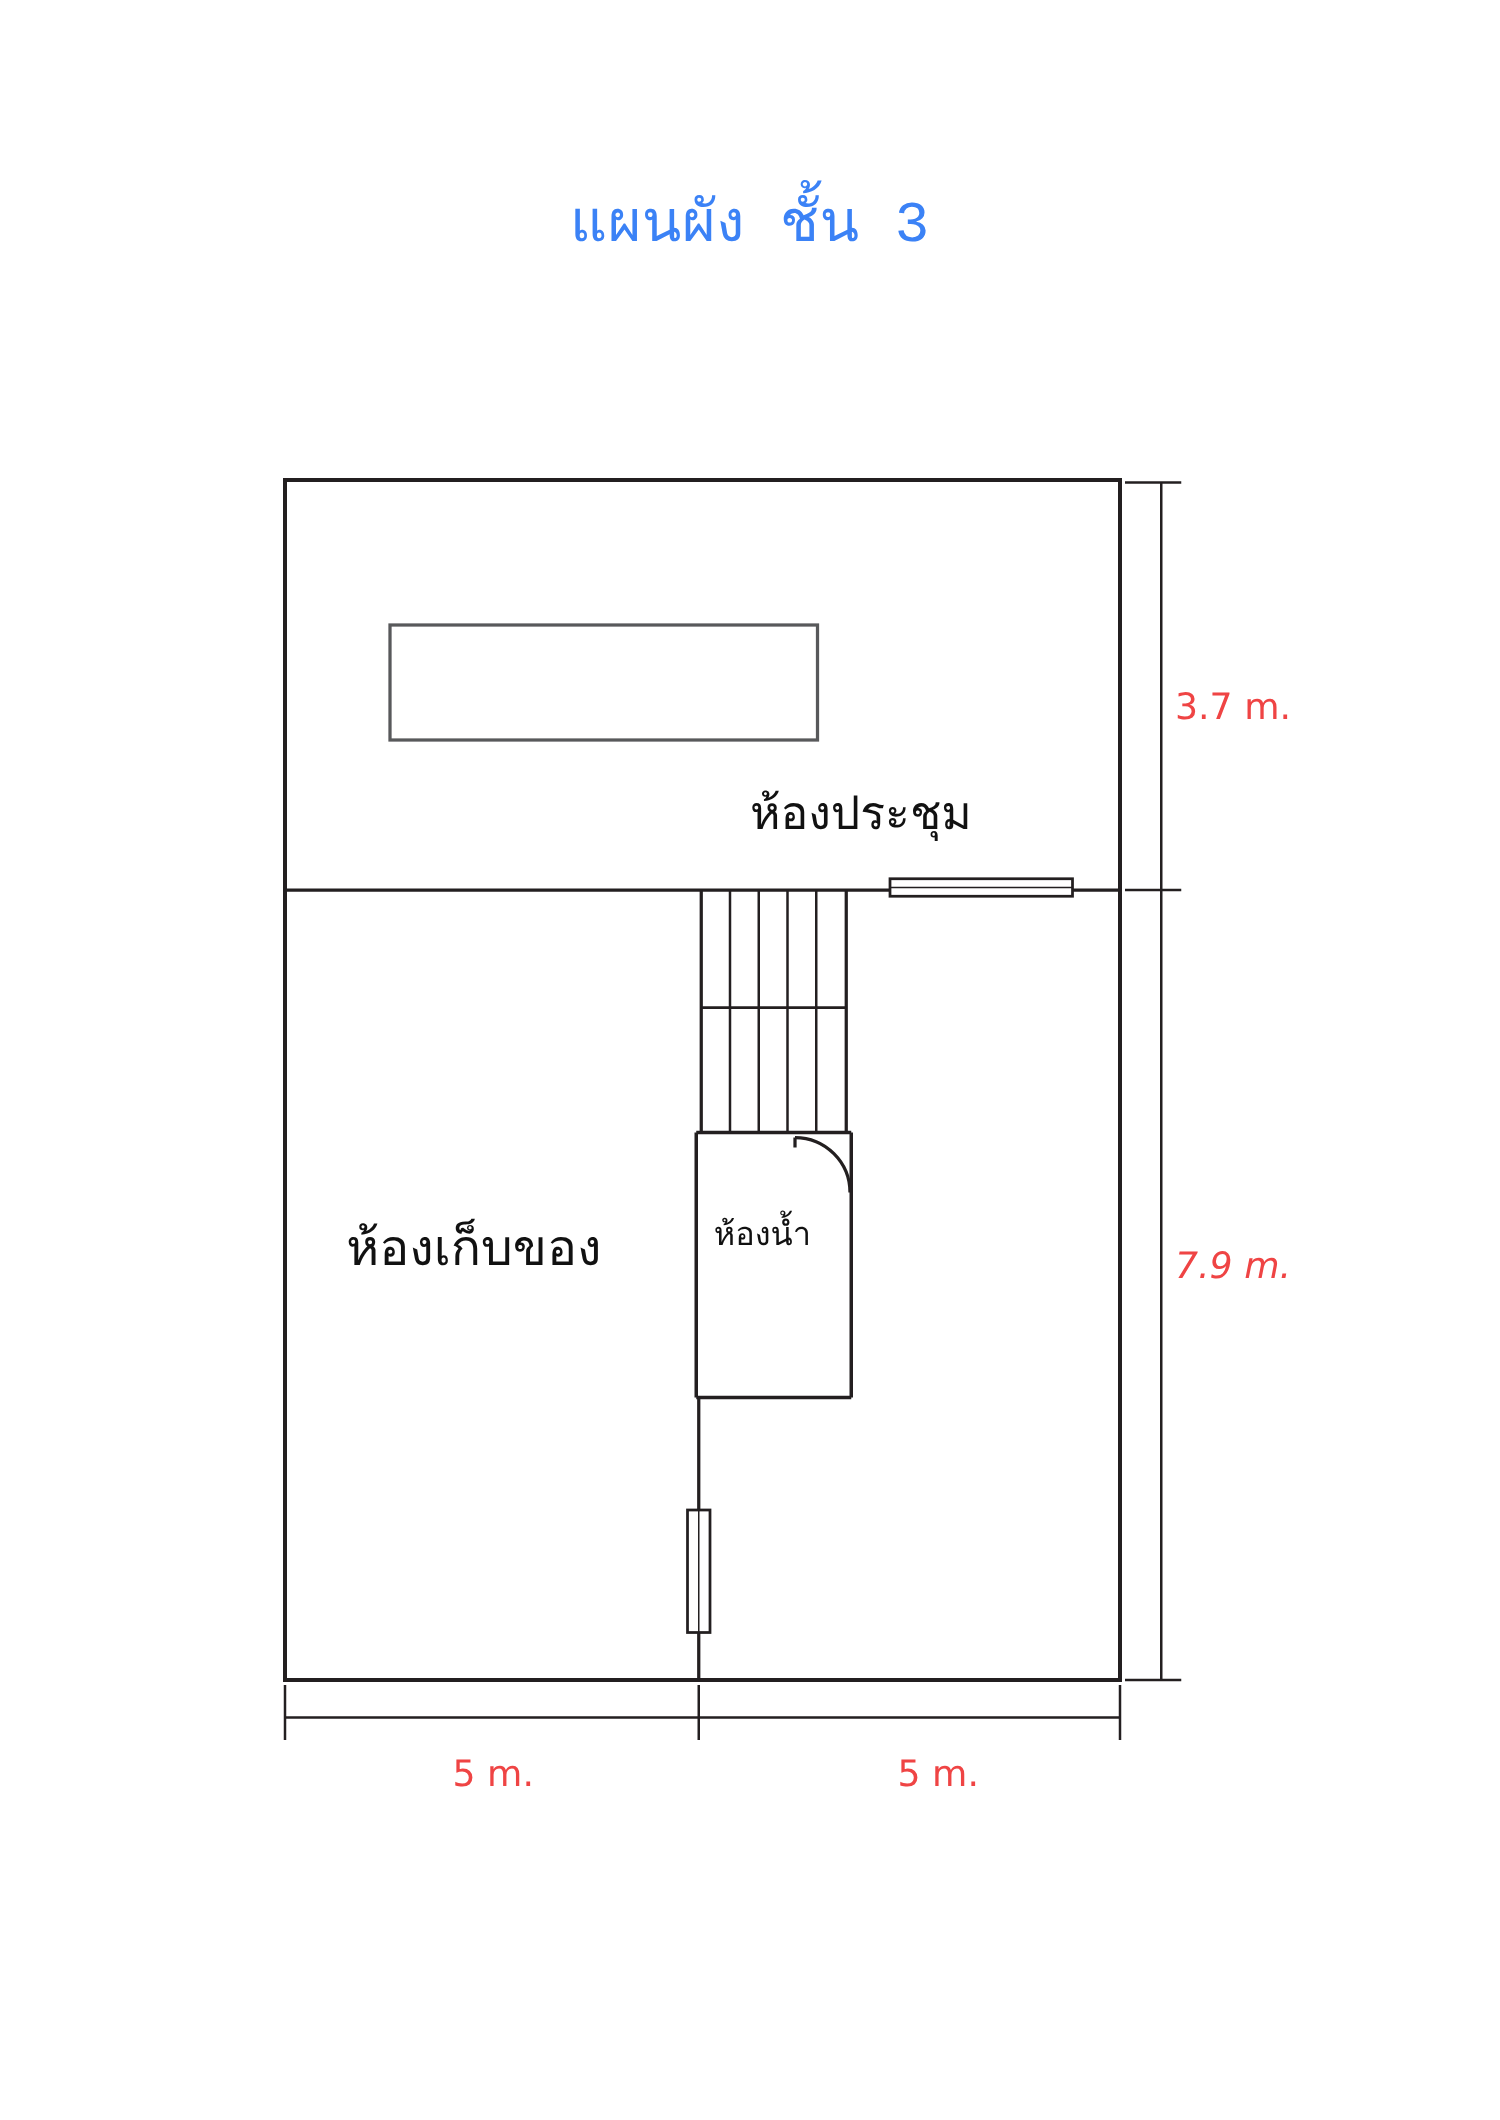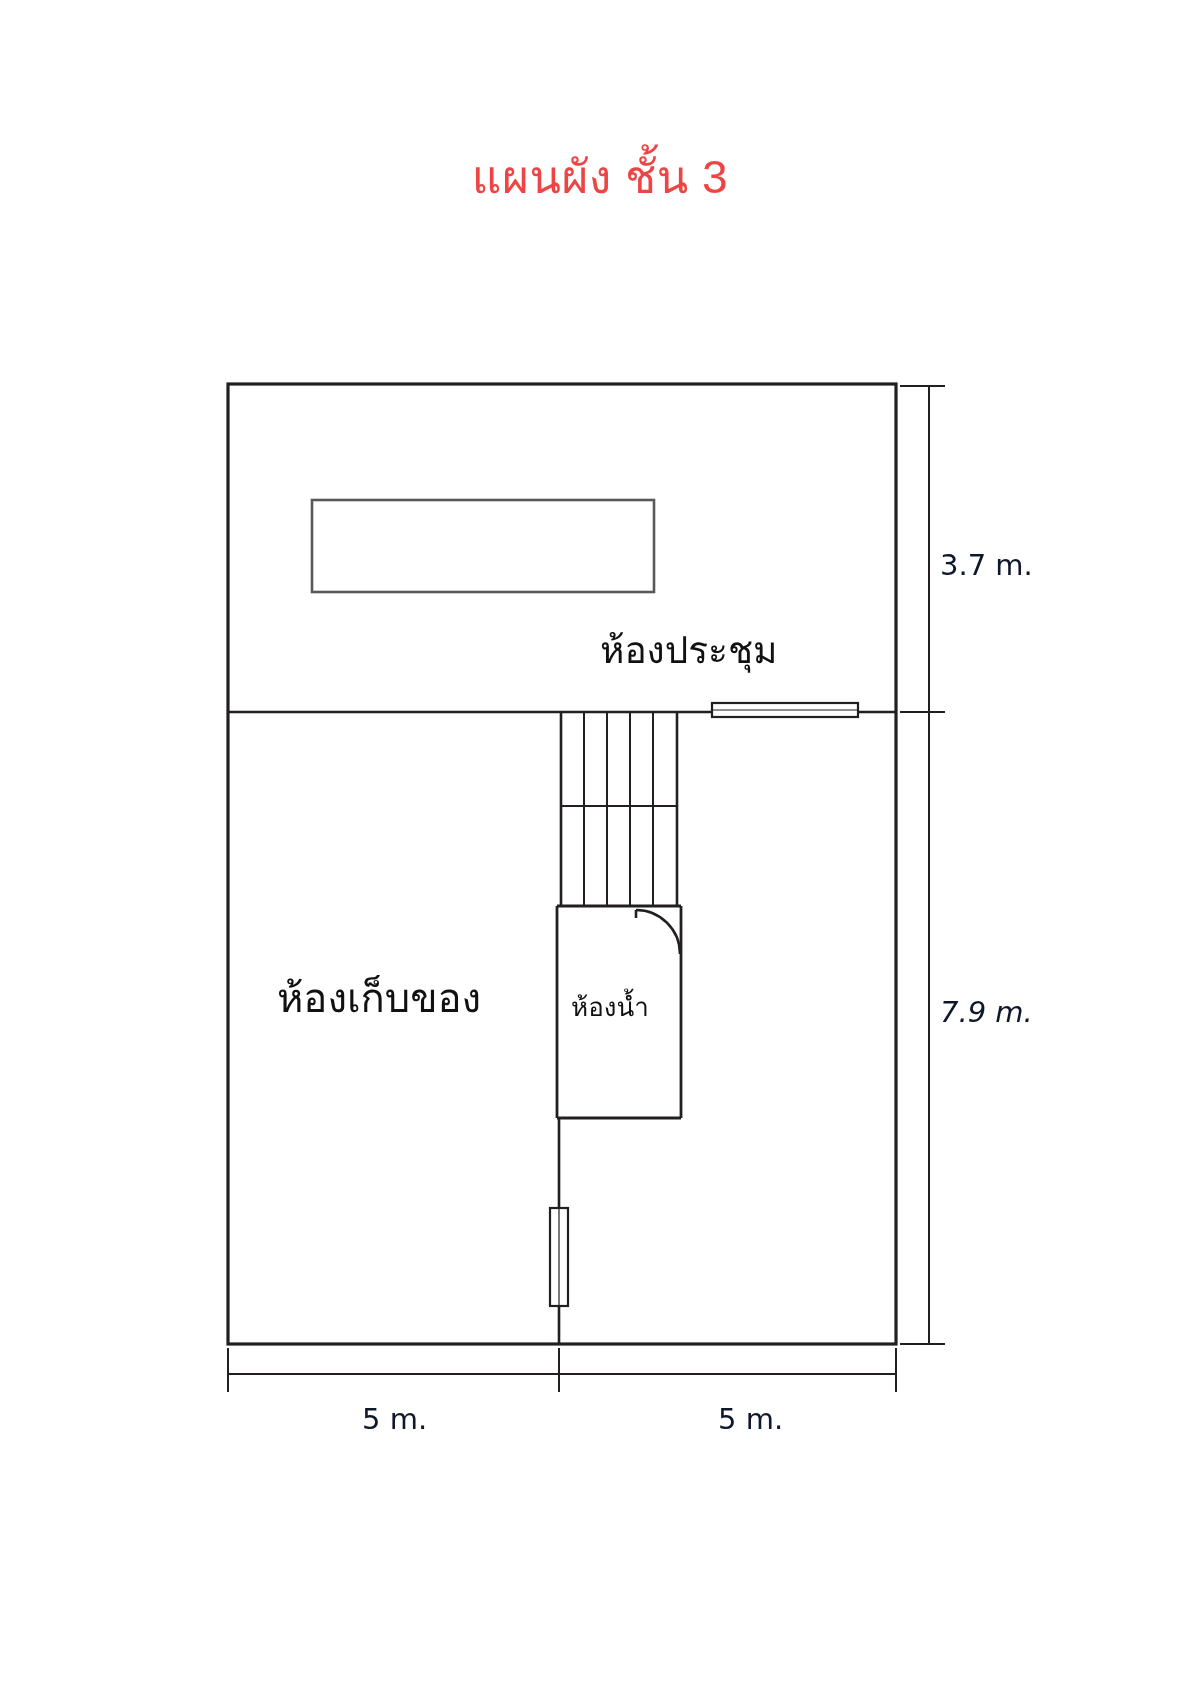--- a/index.html
+++ b/index.html
@@ -20,23 +20,23 @@
     width: 1200px;
     height: 1696px;
   }
   .plan-title {
     position: absolute;
     left: 0;
     top: 140px;
     width: 1200px;
     text-align: center;
     font-size: 46px;
-    color: #ef4444;
+    color: #3b82f6;
     letter-spacing: 0.5px;
-    font-family: Liberation Sans, sans-serif;
+    font-family: Liberation Mono, monospace;
     white-space: nowrap;
   }
   svg.plan {
     position: absolute;
     left: 0;
     top: 0;
     width: 1200px;
     height: 1696px;
   }
   .room-label {
@@ -50,26 +50,26 @@
     top: 620px;
     font-size: 37px;
   }
   .label-storage {
     left: 277px;
     top: 966px;
     font-size: 40px;
   }
   .label-bath {
     left: 571px;
-    top: 986px;
+    top: 966px;
     font-size: 26px;
   }
   .dim-label {
     position: absolute;
-    color: #0f172a;
+    color: #ef4444;
     font-size: 29px;
     white-space: nowrap;
     font-family: "DejaVu Sans", "Liberation Sans", sans-serif;
   }
   .dim-right-top { left: 940px; top: 548px; }
   .dim-right-bot { left: 940px; top: 995px; font-style: italic; }
   .dim-bot-left  { left: 362px; top: 1402px; }
   .dim-bot-right { left: 718px; top: 1402px; }
 </style>
 </head>

